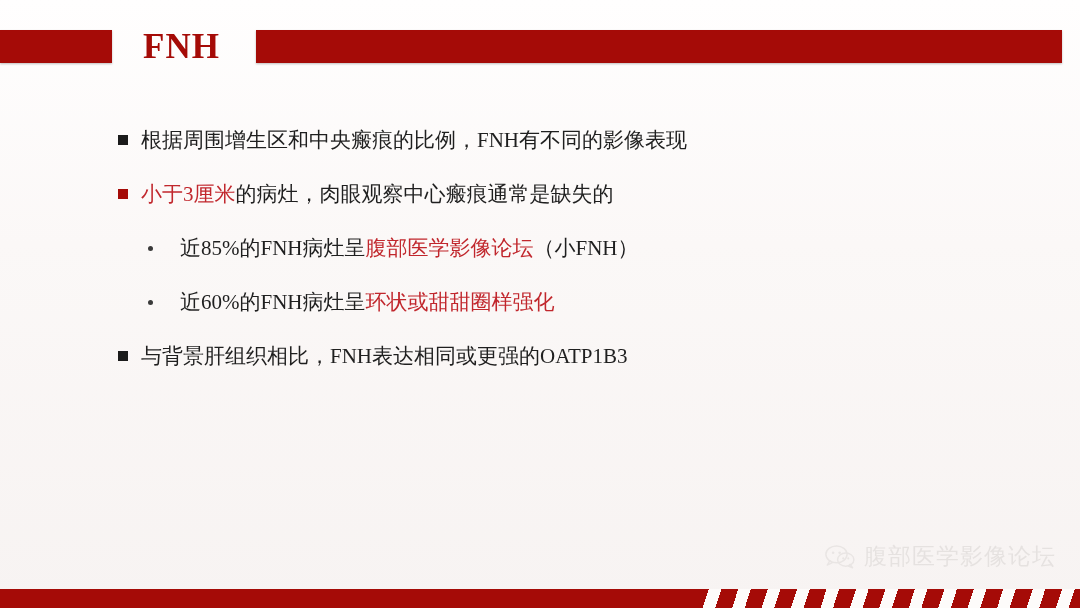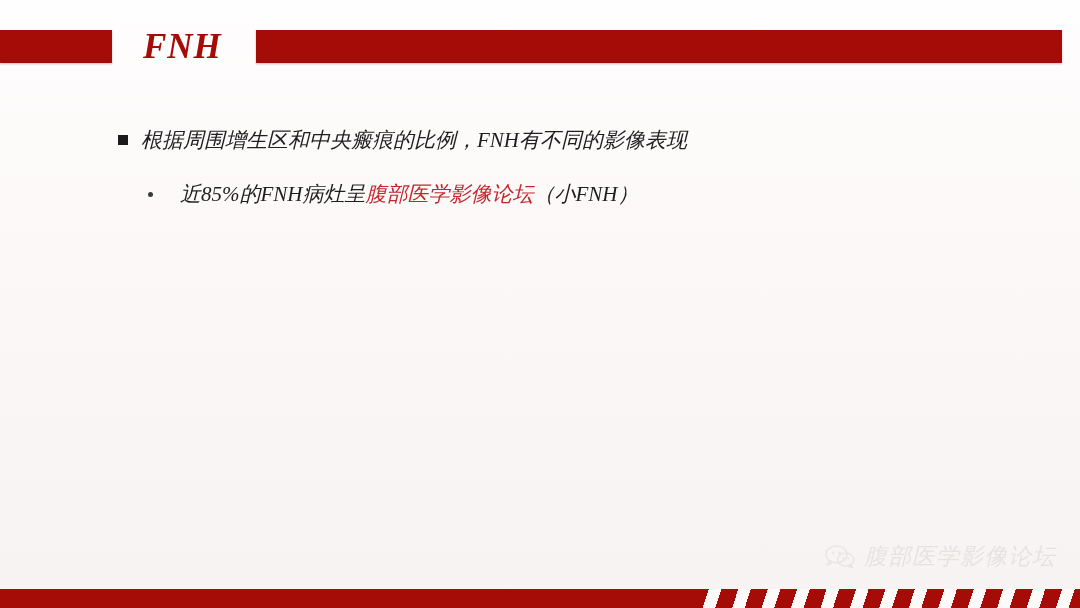--- a/index.html
+++ b/index.html
@@ -11,21 +11,20 @@
     height: 608px;
     background: #fdfbfa;
     font-family: "Liberation Sans", "DejaVu Sans", sans-serif;
     overflow: hidden;
     position: relative;
   }
   .slide {
     position: absolute;
     inset: 0;
     background: linear-gradient(180deg, #fffefe 0%, #fbf8f7 40%, #f7f3f2 100%);
-    font-style: italic;
   }
 
   
   .header {
     position: absolute;
     left: 0;
     top: 30px;
     width: 1080px;
     height: 33px;
   }
@@ -181,23 +180,35 @@
     <div class="hdr-block-left"></div>
     <div class="hdr-block-right"></div>
     <div class="hdr-title">FNH</div>
   </div>
 
   <div class="content" id="bullet-list">
       <div class="line lvl1">
         <span class="marker-sq"></span>
         <span class="txt"><span>根据周围增生区和中央瘢痕的比例，</span><span class="ser">FNH</span><span>有不同的影像表现</span></span>
       </div>
+      <div class="line lvl1">
+        <span class="marker-sq red"></span>
+        <span class="txt"><span class="redt">小于</span><span class="ser redt">3</span><span class="redt">厘米</span><span>的病灶，肉眼观察中心瘢痕通常是缺失的</span></span>
+      </div>
       <div class="line lvl2">
         <span class="marker-dot"></span>
         <span class="txt"><span>近</span><span class="ser">85%</span><span>的</span><span class="ser">FNH</span><span>病灶呈</span><span class="redt">腹部医学影像论坛</span><span>（小</span><span class="ser">FNH</span><span>）</span></span>
+      </div>
+      <div class="line lvl2">
+        <span class="marker-dot"></span>
+        <span class="txt"><span>近</span><span class="ser">60%</span><span>的</span><span class="ser">FNH</span><span>病灶呈</span><span class="redt">环状或甜甜圈样强化</span></span>
+      </div>
+      <div class="line lvl1">
+        <span class="marker-sq"></span>
+        <span class="txt"><span>与背景肝组织相比，</span><span class="ser">FNH</span><span>表达相同或更强的</span><span class="ser">OATP1B3</span></span>
       </div>
     </div>
 
   <div class="watermark">
     <span class="wm-icon">
       <svg viewBox="0 0 34 28" width="30" height="26" aria-hidden="true">
         <ellipse cx="13" cy="11" rx="12" ry="9.6" fill="none" stroke="#dedad8" stroke-width="1.7"></ellipse>
         <path d="M5.5 18.2 L2.6 23.2 L8.4 20.4 Z" fill="none" stroke="#dedad8" stroke-width="1.7" stroke-linejoin="round"></path>
         <circle cx="9.2" cy="9.2" r="1.5" fill="#dedad8"></circle>
         <circle cx="16.6" cy="9.2" r="1.5" fill="#dedad8"></circle>

